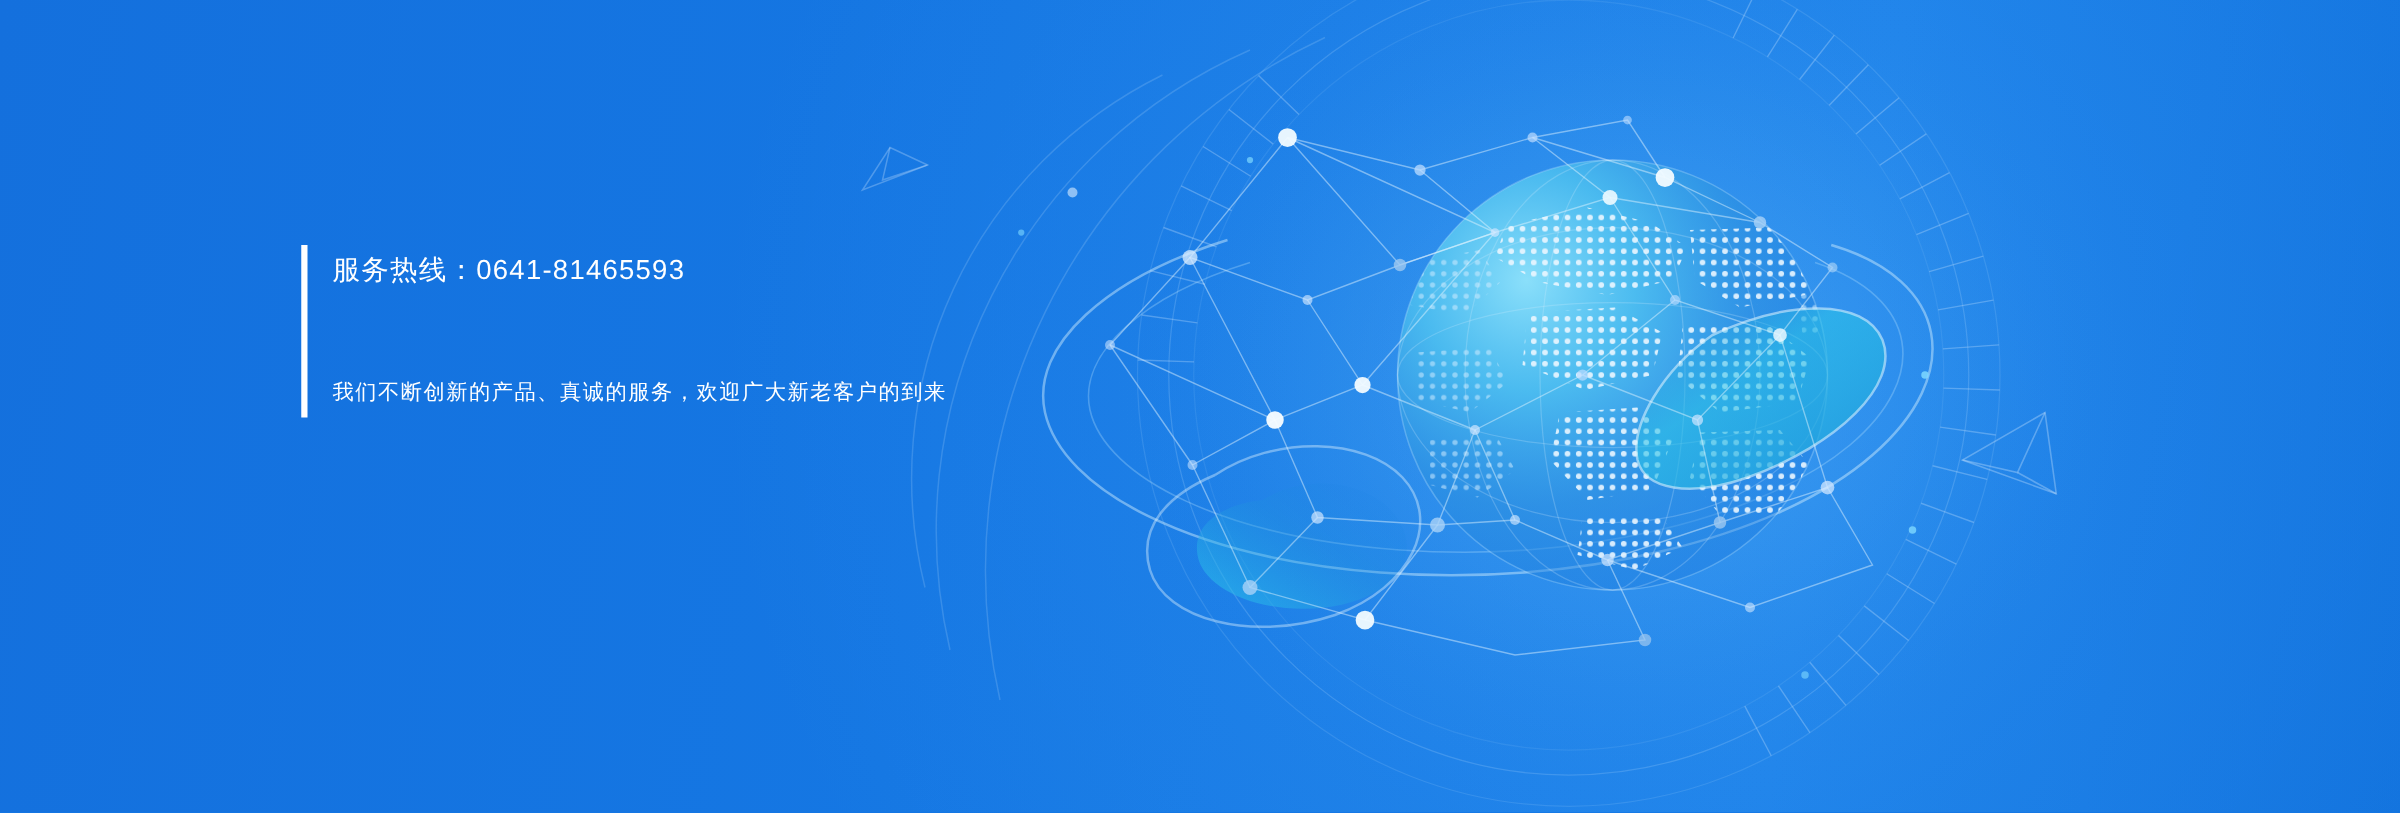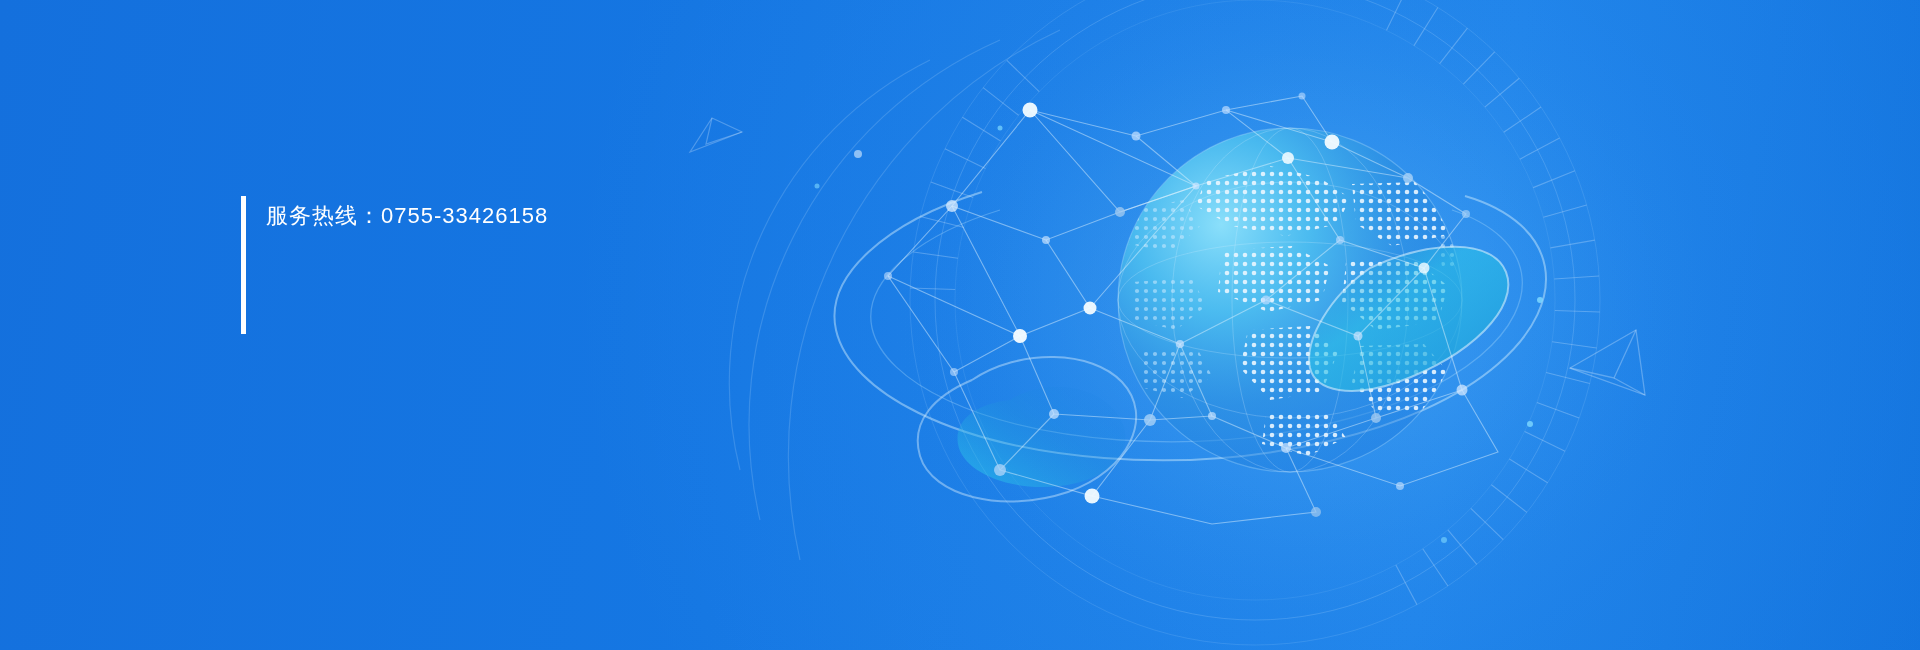--- a/index.html
+++ b/index.html
@@ -265,16 +265,17 @@
       <circle cx="1540" cy="300" r="3" fill="#7ed8ff" fill-opacity="0.85"></circle>
       <circle cx="1530" cy="424" r="3" fill="#7ed8ff" fill-opacity="0.80"></circle>
       <circle cx="1444" cy="540" r="3" fill="#7ed8ff" fill-opacity="0.60"></circle>
       <circle cx="1000" cy="128" r="2.5" fill="#7ed8ff" fill-opacity="0.70"></circle>
       <circle cx="817" cy="186" r="2.5" fill="#7ed8ff" fill-opacity="0.60"></circle>
     </g>
   </svg>
 
   <div id="textblock">
     <div id="accentbar"></div>
-    <div id="hotline">服务热线：0755-33426158</div>
+    <div id="hotline">服务热线：0641-81465593</div>
+    <div id="subtitle">我们不断创新的产品、真诚的服务，欢迎广大新老客户的到来</div>
   </div>
 
 </div>
 
 </body></html>

